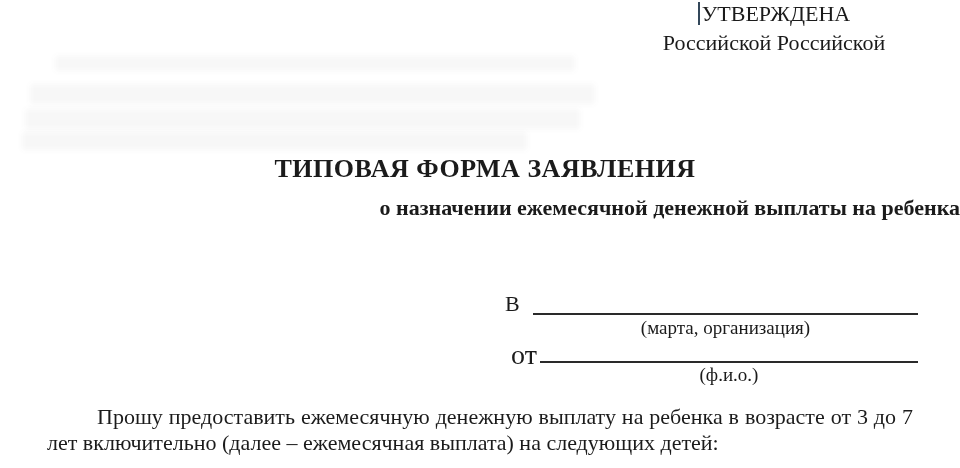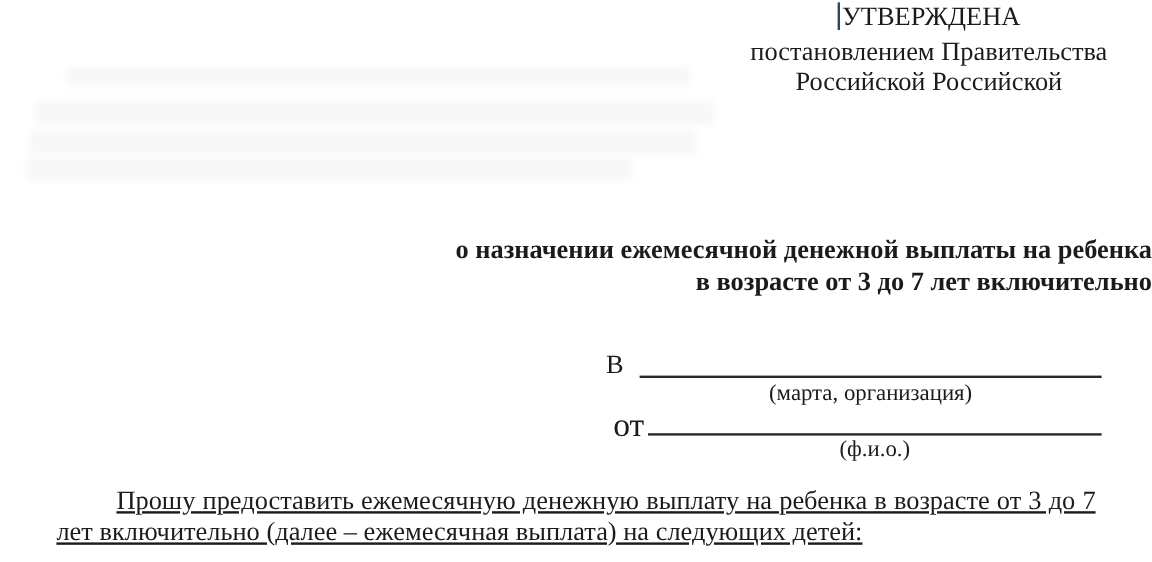--- a/index.html
+++ b/index.html
@@ -72,48 +72,46 @@
 
   
   .body-par {
     position: absolute;
     left: 47px; top: 404px; width: 866px;
     font-size: 22px;
     line-height: 25.5px;
     text-align: justify;
     text-indent: 50px;
     margin: 0;
-    text-decoration: underline;
   }
 </style>
 </head>
 <body>
 
 <div class="page">
 
   <div class="ghost">
     <div class="g1"></div>
     <div class="g2"></div>
     <div class="g3"></div>
     <div class="g4"></div>
   </div>
 
   <div class="approval">
     <div class="line1">
       <span class="caret"></span>
       <span>УТВЕРЖДЕНА</span>
     </div>
-    <div>постановлением Правительства</div>
     <div>Российской Российской</div>
   </div>
 
+  <h1 class="title">ТИПОВАЯ ФОРМА ЗАЯВЛЕНИЯ</h1>
 
   <div class="subtitle">
     <div>о назначении ежемесячной денежной выплаты на ребенка</div>
-    <div>в возрасте от 3 до 7 лет включительно</div>
   </div>
 
   <span class="to-label">В</span>
   <div class="to-line"></div>
   <div class="to-caption">(марта, организация)</div>
 
   <span class="from-label">от</span>
   <div class="from-line"></div>
   <div class="from-caption">(ф.и.о.)</div>
 

